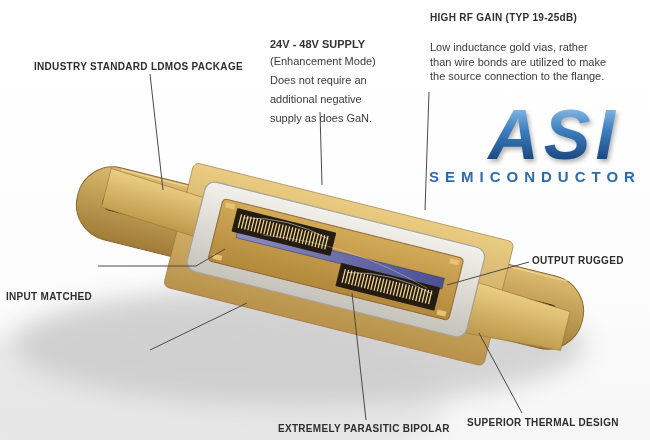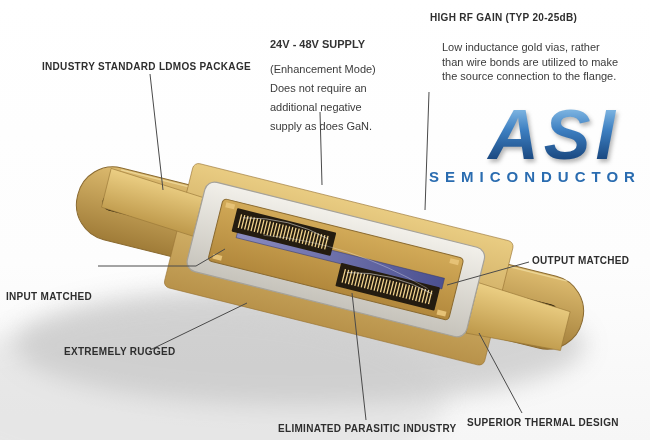--- a/index.html
+++ b/index.html
@@ -5,26 +5,26 @@
   html,body{margin:0;padding:0;background:#fff;}
   #stage{
     position:relative;width:650px;height:440px;overflow:hidden;
     background:linear-gradient(180deg,#ffffff 0%,#fdfdfd 60%,#f6f6f6 100%);
     font-family:"Liberation Sans","DejaVu Sans",sans-serif;
   }
   svg{position:absolute;left:0;top:0;}
   .txt{position:absolute;color:#3a3a3a;z-index:5;}
   .caps{font-size:10px;font-weight:700;letter-spacing:.3px;color:#2e2e2e;white-space:nowrap;}
   .note{font-size:11px;line-height:17px;white-space:pre-line;color:#3b3b3b;}
-  .note-title{font-size:11px;font-weight:700;color:#333;display:block;margin-bottom:9px;}
+  .note-title{font-size:11px;font-weight:700;color:#333;display:block;margin-bottom:1px;}
 
-  #lbl-package{left:42px;top:61px;}
+  #lbl-package{left:34px;top:61px;}
   #blk-supply{left:270px;top:38px;width:130px;}
   #lbl-gain{left:430px;top:12px;}
-  #blk-vias{left:430px;top:40px;width:205px;line-height:14.5px;margin-left:12px;}
+  #blk-vias{left:430px;top:40px;width:205px;line-height:14.5px;}
   #lbl-input{left:6px;top:261px;margin-top:30px;}
   #lbl-output{left:532px;top:255px;}
   #lbl-rugged{left:64px;top:346px;}
   #blk-rugged{left:58px;top:383px;width:235px;line-height:13.5px;}
   #lbl-parasitic{left:278px;top:423px;}
   #lbl-thermal{left:467px;top:417px;}
 
   #logo{position:absolute;left:424px;top:104px;width:196px;text-align:right;z-index:5;}
   .logo-asi{
     display:block;font-style:italic;font-weight:700;font-size:70px;line-height:62px;
@@ -129,35 +129,34 @@
   <div id="lbl-package" class="txt caps">INDUSTRY STANDARD LDMOS PACKAGE</div>
 
   <div id="blk-supply" class="txt">
     <span class="note-title">24V - 48V  SUPPLY</span>
     <span class="note">(Enhancement Mode)
 Does not require an
 additional negative
 supply as does GaN.</span>
   </div>
 
-  <div id="lbl-gain" class="txt caps">HIGH RF GAIN (TYP 20-25dB)</div>
+  <div id="lbl-gain" class="txt caps">HIGH RF GAIN (TYP 19-25dB)</div>
 
   <div id="blk-vias" class="txt note">Low inductance gold vias, rather
 than wire bonds are utilized to make
 the source connection to the flange.</div>
 
   <div id="logo">
     <span class="logo-asi">ASI</span>
     <span class="logo-sub">SEMICONDUCTOR</span>
   </div>
 
   <div id="lbl-input" class="txt caps">INPUT MATCHED</div>
 
-  <div id="lbl-output" class="txt caps">OUTPUT MATCHED</div>
-
-  <div id="lbl-rugged" class="txt caps">EXTREMELY RUGGED</div>
+  <div id="lbl-output" class="txt caps">OUTPUT RUGGED</div>
 
 
-  <div id="lbl-parasitic" class="txt caps">ELIMINATED PARASITIC INDUSTRY</div>
+
+  <div id="lbl-parasitic" class="txt caps">EXTREMELY PARASITIC BIPOLAR</div>
 
   <div id="lbl-thermal" class="txt caps">SUPERIOR THERMAL DESIGN</div>
 
 </div>
 
 </body></html>

